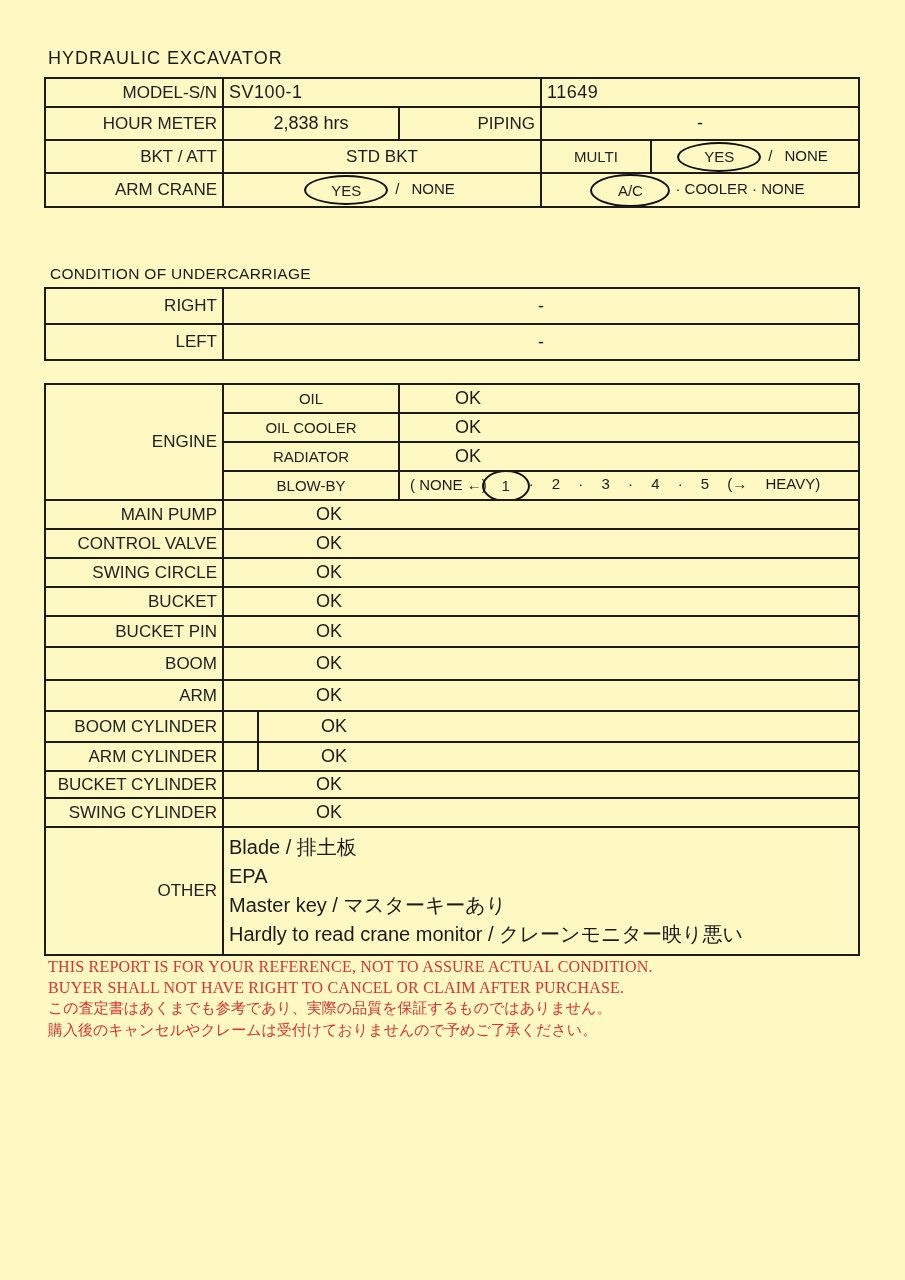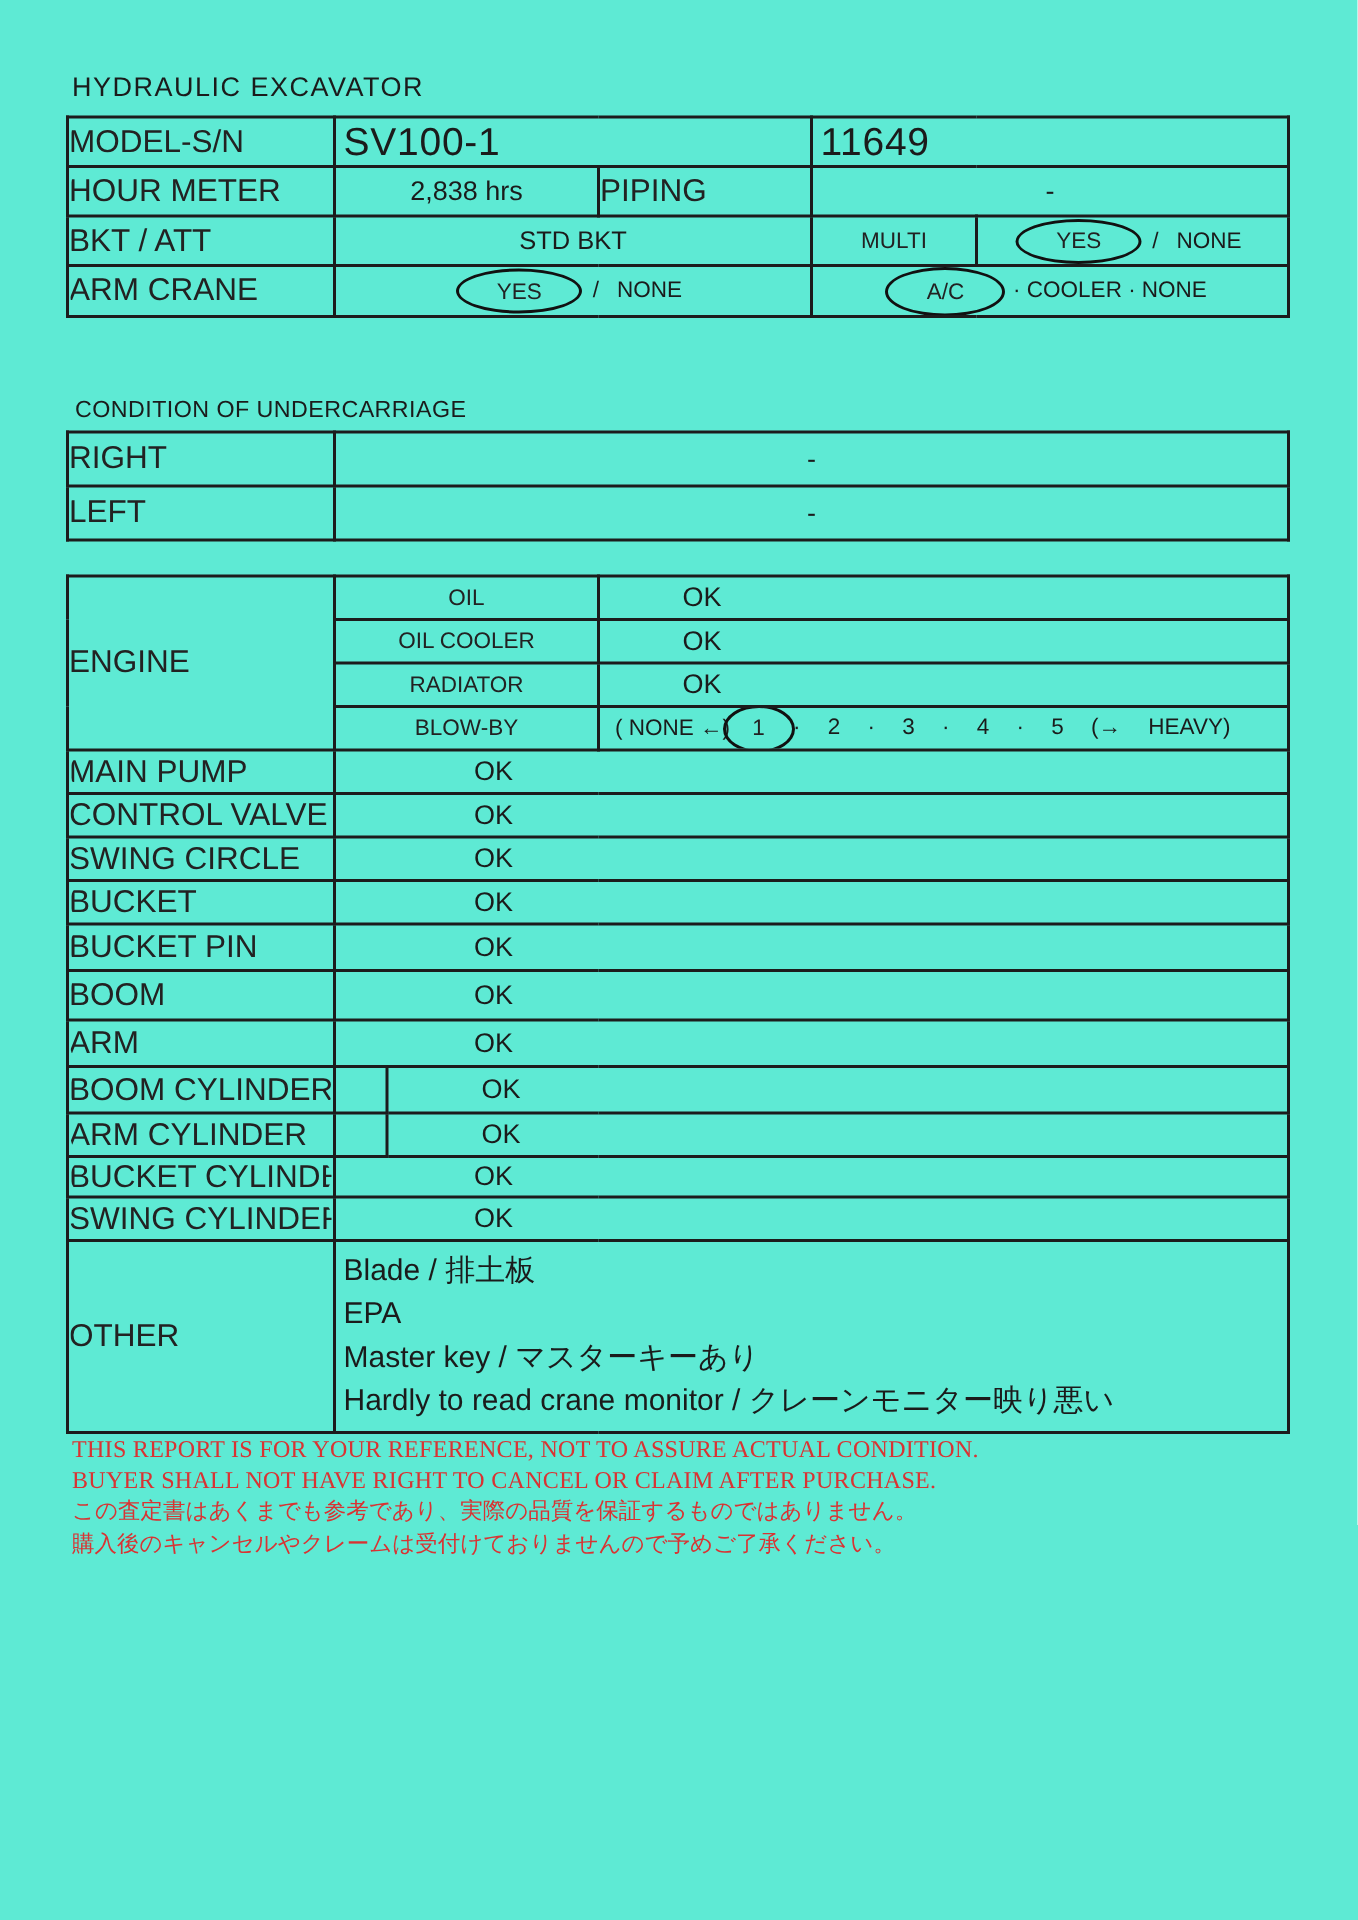--- a/index.html
+++ b/index.html
@@ -1,33 +1,33 @@
 <!DOCTYPE html>
 <html><head>
 <meta charset="utf-8">
 <style>
   html,body{margin:0;padding:0;background:#ffffff;}
   .page{
-    position:relative;width:905px;height:1280px;background:#5eead4;
+    position:relative;width:905px;height:1280px;background:#fef9c3;
     font-family:"Liberation Sans","DejaVu Sans",sans-serif;color:#1b1b1b;
     overflow:hidden;
   }
   .doc-title{
     position:absolute;left:48px;top:48px;font-size:18px;letter-spacing:1px;
     color:#1b1b1b;
   }
   table{border-collapse:collapse;table-layout:fixed;}
   td{border:2px solid #1c1c1c;padding:0;vertical-align:middle;overflow:hidden;white-space:nowrap;}
-  .lbl{text-align:left;padding-right:5px;font-size:21px;color:#222;border-radius:13px;}
+  .lbl{text-align:right;padding-right:5px;font-size:17px;color:#222;border-radius:13px;}
   .sub{text-align:center;font-size:15px;color:#222;}
 
   
   .spec-table{position:absolute;left:44px;top:77px;width:814px;}
   .r29 td{height:27px;} .r33 td{height:31px;} .r34 td{height:32px;}
-  .big-val{font-size:26px;padding-left:5px;letter-spacing:0.5px;}
+  .big-val{font-size:18px;padding-left:5px;letter-spacing:0.5px;}
   .mid-val{font-size:18px;text-align:center;}
   .cen{text-align:center;}
   .v-big{font-size:19px;margin-right:6px;}
   .v-small{font-size:15px;color:#222;}
   .dash{font-size:18px;text-align:center;}
 
   
   .circ{
     display:inline-flex;align-items:center;justify-content:center;
     border:2.5px solid #111;border-radius:50%;

